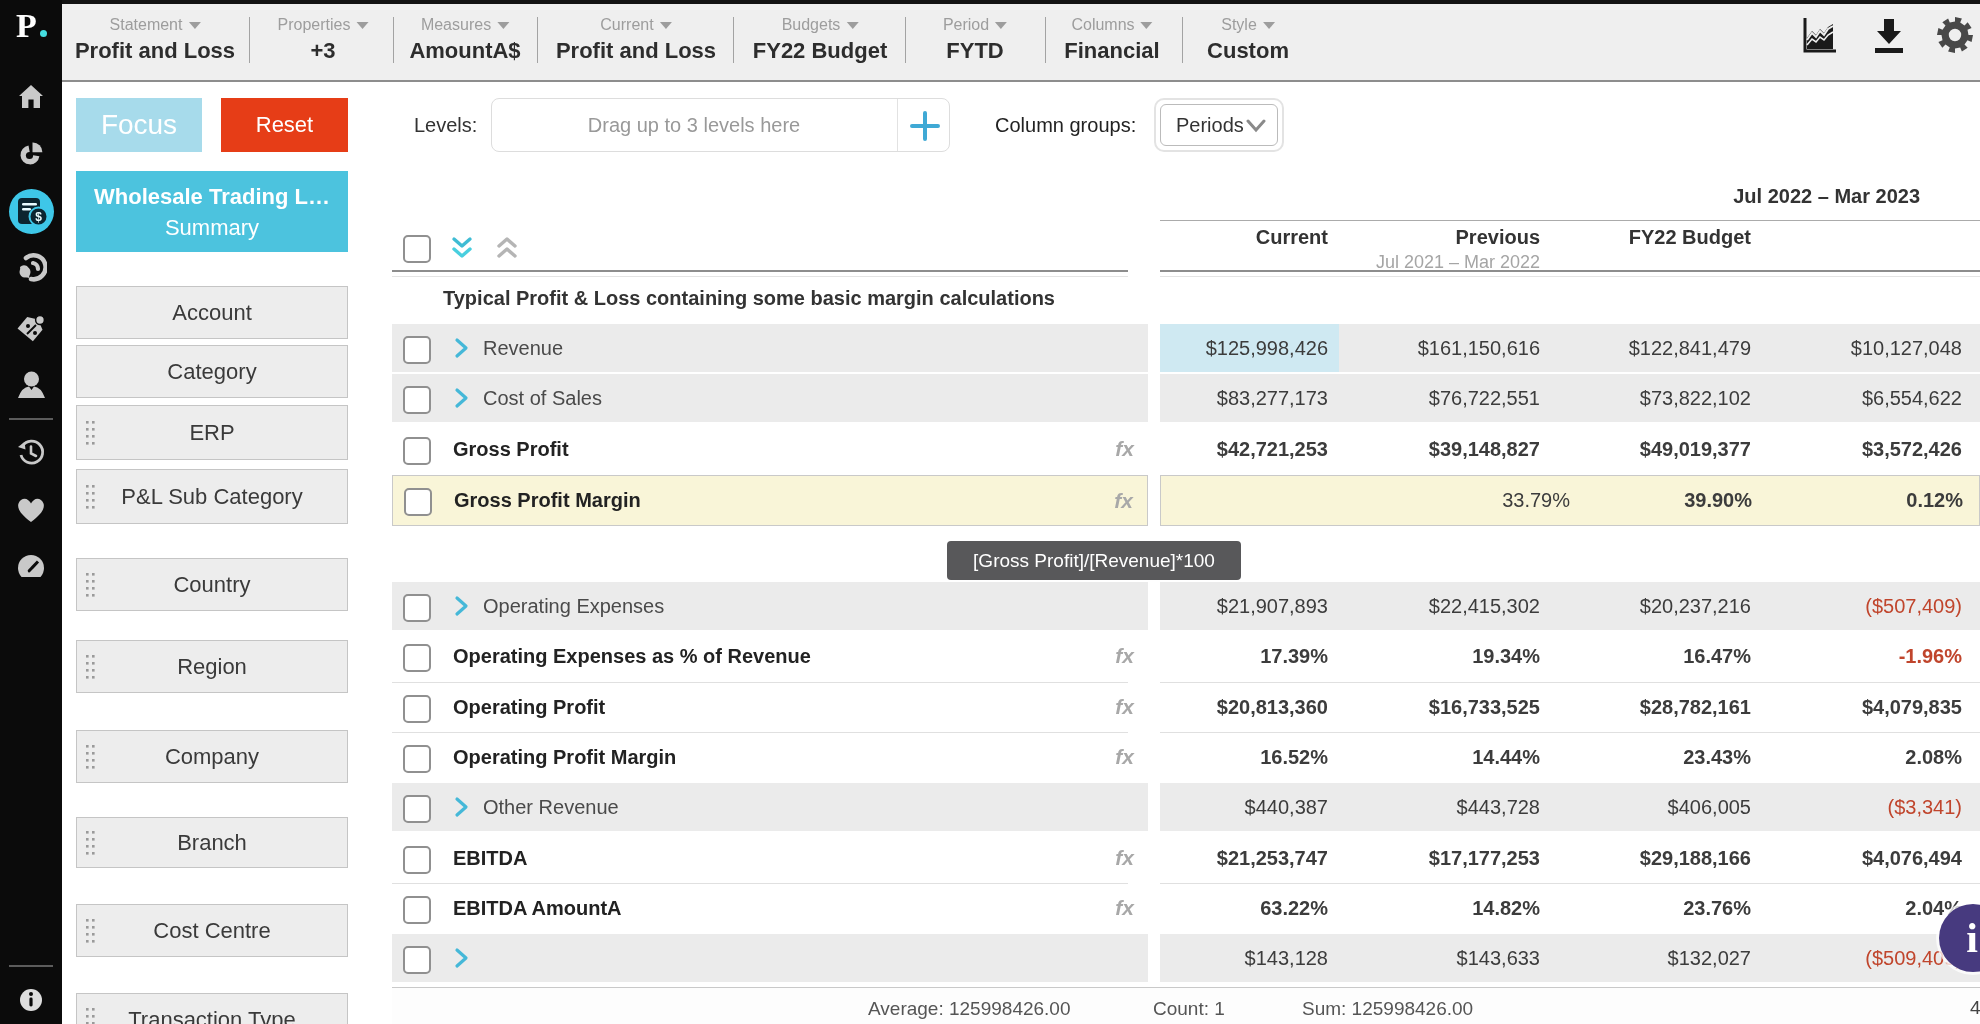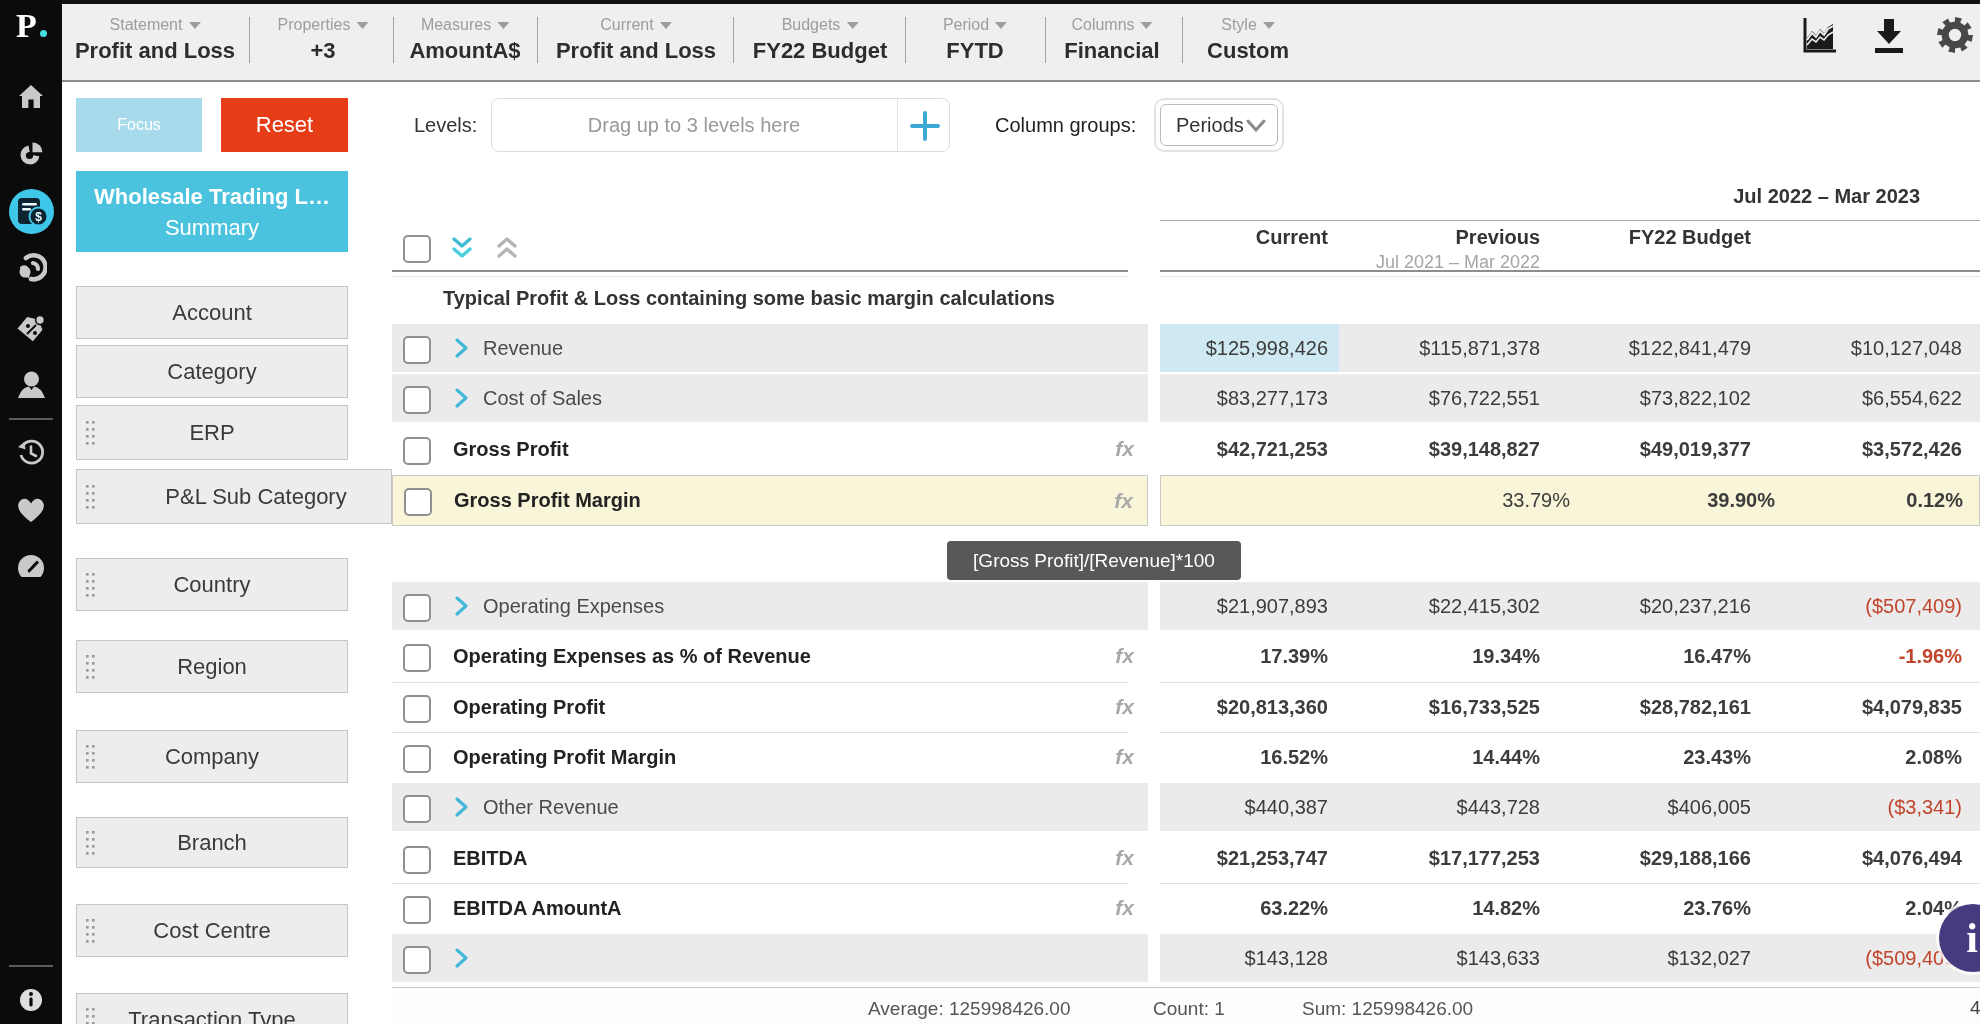--- a/index.html
+++ b/index.html
@@ -128,39 +128,39 @@
 <svg class="ab" style="left:16px;top:553px;" width="30" height="28" viewBox="0 0 30 28">
  <path d="M15 2 A13 13 0 0 1 28 15 Q28 20 24.5 24 H5.5 Q2 20 2 15 A13 13 0 0 1 15 2 Z" fill="#c9c9c9"></path>
  <path d="M13.2 17.8 L22 8.5 L16.2 14.6" stroke="#0b0b0b" stroke-width="3" fill="none" stroke-linecap="round"></path>
   </svg>
 <div class="ab" style="left:9px;top:965px;width:44px;height:2px;background:#5c5c5c;"></div>
 <svg class="ab" style="left:19px;top:988px;" width="24" height="24" viewBox="0 0 24 24">
  <circle cx="12" cy="12" r="11" fill="#dedede"></circle>
  <rect x="10.4" y="9.5" width="3.2" height="9" rx="1.4" fill="#0b0b0b"></rect>
  <circle cx="12" cy="6" r="2" fill="#0b0b0b"></circle>
   </svg>
-<div class="ab" style="left:76px;top:98px;width:126px;height:54px;background:#a7dbeb;display:flex;align-items:center;justify-content:center;color:#fff;font-size:16px;">Focus</div>
+<div class="ab" style="left:76px;top:98px;width:126px;height:54px;background:#a7dbeb;display:flex;align-items:center;justify-content:center;color:#fff;font-size:28px;">Focus</div>
 <div class="ab" style="left:221px;top:98px;width:127px;height:54px;background:#e63d17;display:flex;align-items:center;justify-content:center;color:#fff;font-size:22px;">Reset</div>
 <div class="ab" style="left:76px;top:171px;width:272px;height:81px;background:#4cc3de;color:#fff;text-align:center;">
  <div style="font-size:22px;font-weight:bold;margin-top:13px;">Wholesale Trading L…</div>
  <div style="font-size:22px;margin-top:5px;">Summary</div>
   </div>
 <div class="sidebtn" style="top:286px;height:51px;">Account</div>
 <div class="sidebtn" style="top:345px;height:51px;">Category</div>
 <div class="sidebtn" style="top:405px;height:53px;"><svg class="dots" width="14" height="26" viewBox="0 0 14 26">
       <rect x="2" y="1" width="2.6" height="2.6" fill="#9a9a9a"></rect>
       <rect x="8" y="1" width="2.6" height="2.6" fill="#9a9a9a"></rect>
       <rect x="2" y="8" width="2.6" height="2.6" fill="#9a9a9a"></rect>
       <rect x="8" y="8" width="2.6" height="2.6" fill="#9a9a9a"></rect>
       <rect x="2" y="15" width="2.6" height="2.6" fill="#9a9a9a"></rect>
       <rect x="8" y="15" width="2.6" height="2.6" fill="#9a9a9a"></rect>
       <rect x="2" y="22" width="2.6" height="2.6" fill="#9a9a9a"></rect>
       <rect x="8" y="22" width="2.6" height="2.6" fill="#9a9a9a"></rect>
     </svg>ERP</div>
-<div class="sidebtn" style="top:469px;height:53px;padding-left:44px;"><svg class="dots" width="14" height="26" viewBox="0 0 14 26">
+<div class="sidebtn" style="top:469px;height:53px;"><svg class="dots" width="14" height="26" viewBox="0 0 14 26">
       <rect x="2" y="1" width="2.6" height="2.6" fill="#9a9a9a"></rect>
       <rect x="8" y="1" width="2.6" height="2.6" fill="#9a9a9a"></rect>
       <rect x="2" y="8" width="2.6" height="2.6" fill="#9a9a9a"></rect>
       <rect x="8" y="8" width="2.6" height="2.6" fill="#9a9a9a"></rect>
       <rect x="2" y="15" width="2.6" height="2.6" fill="#9a9a9a"></rect>
       <rect x="8" y="15" width="2.6" height="2.6" fill="#9a9a9a"></rect>
       <rect x="2" y="22" width="2.6" height="2.6" fill="#9a9a9a"></rect>
       <rect x="8" y="22" width="2.6" height="2.6" fill="#9a9a9a"></rect>
     </svg>P&amp;L Sub Category</div>
 <div class="sidebtn" style="top:558px;height:51px;"><svg class="dots" width="14" height="26" viewBox="0 0 14 26">
@@ -260,21 +260,21 @@
 <div class="rowL" style="top:324px;height:48px;background:#ebebeb;">
     <div class="chk" style="left:11px;top:12px;"></div>
     <svg class="ab" style="left:61px;top:13px;" width="17" height="22" viewBox="0 0 17 22">
  <path d="M4 3 L13 11 L4 19" stroke="#45b8d8" stroke-width="3.2" fill="none" stroke-linecap="round" stroke-linejoin="round"></path>
     </svg>
     <div class="lbl" style="left:91px;">Revenue</div>
   </div>
 <div class="rowR" style="top:324px;height:48px;background:#ebebeb;">
     <div class="ab" style="left:0;top:0px;width:179px;height:48px;background:#cfe9f2;"></div>
     <div class="num" style="left:0;width:168px;">$125,998,426</div>
-    <div class="num" style="left:0;width:380px;">$115,871,378</div>
+    <div class="num" style="left:0;width:380px;">$161,150,616</div>
     <div class="num" style="left:0;width:591px;">$122,841,479</div>
     <div class="num" style="left:0;width:802px;">$10,127,048</div>
   </div>
 <div class="rowL" style="top:374px;height:48px;background:#ebebeb;">
     <div class="chk" style="left:11px;top:12px;"></div>
     <svg class="ab" style="left:61px;top:13px;" width="17" height="22" viewBox="0 0 17 22">
  <path d="M4 3 L13 11 L4 19" stroke="#45b8d8" stroke-width="3.2" fill="none" stroke-linecap="round" stroke-linejoin="round"></path>
     </svg>
     <div class="lbl" style="left:91px;">Cost of Sales</div>
   </div>
@@ -295,21 +295,21 @@
     <div class="num" style="left:0;width:591px;font-weight:bold;">$49,019,377</div>
     <div class="num" style="left:0;width:802px;font-weight:bold;">$3,572,426</div>
   </div>
 <div class="rowL" style="top:475px;height:51px;background:#f9f5d8;border:1px solid #c9c9c9;box-sizing:border-box;">
     <div class="chk" style="left:11px;top:12px;"></div>
     <div class="lbl" style="left:61px;font-weight:bold;color:#222;">Gross Profit Margin</div>
     <div class="fx">fx</div>
   </div>
 <div class="rowR" style="top:475px;height:51px;background:#f9f5d8;border:1px solid #c9c9c9;box-sizing:border-box;">
     <div class="num" style="left:0;width:380px;font-weight:normal;padding-left:29px;">33.79%</div>
-    <div class="num" style="left:0;width:591px;font-weight:bold;padding-left:23px;">39.90%</div>
+    <div class="num" style="left:0;width:591px;font-weight:bold;">39.90%</div>
     <div class="num" style="left:0;width:802px;font-weight:bold;">0.12%</div>
   </div>
 <div class="rowL" style="top:582px;height:48px;background:#ebebeb;">
     <div class="chk" style="left:11px;top:12px;"></div>
     <svg class="ab" style="left:61px;top:13px;" width="17" height="22" viewBox="0 0 17 22">
  <path d="M4 3 L13 11 L4 19" stroke="#45b8d8" stroke-width="3.2" fill="none" stroke-linecap="round" stroke-linejoin="round"></path>
     </svg>
     <div class="lbl" style="left:91px;">Operating Expenses</div>
   </div>
 <div class="rowR" style="top:582px;height:48px;background:#ebebeb;">

